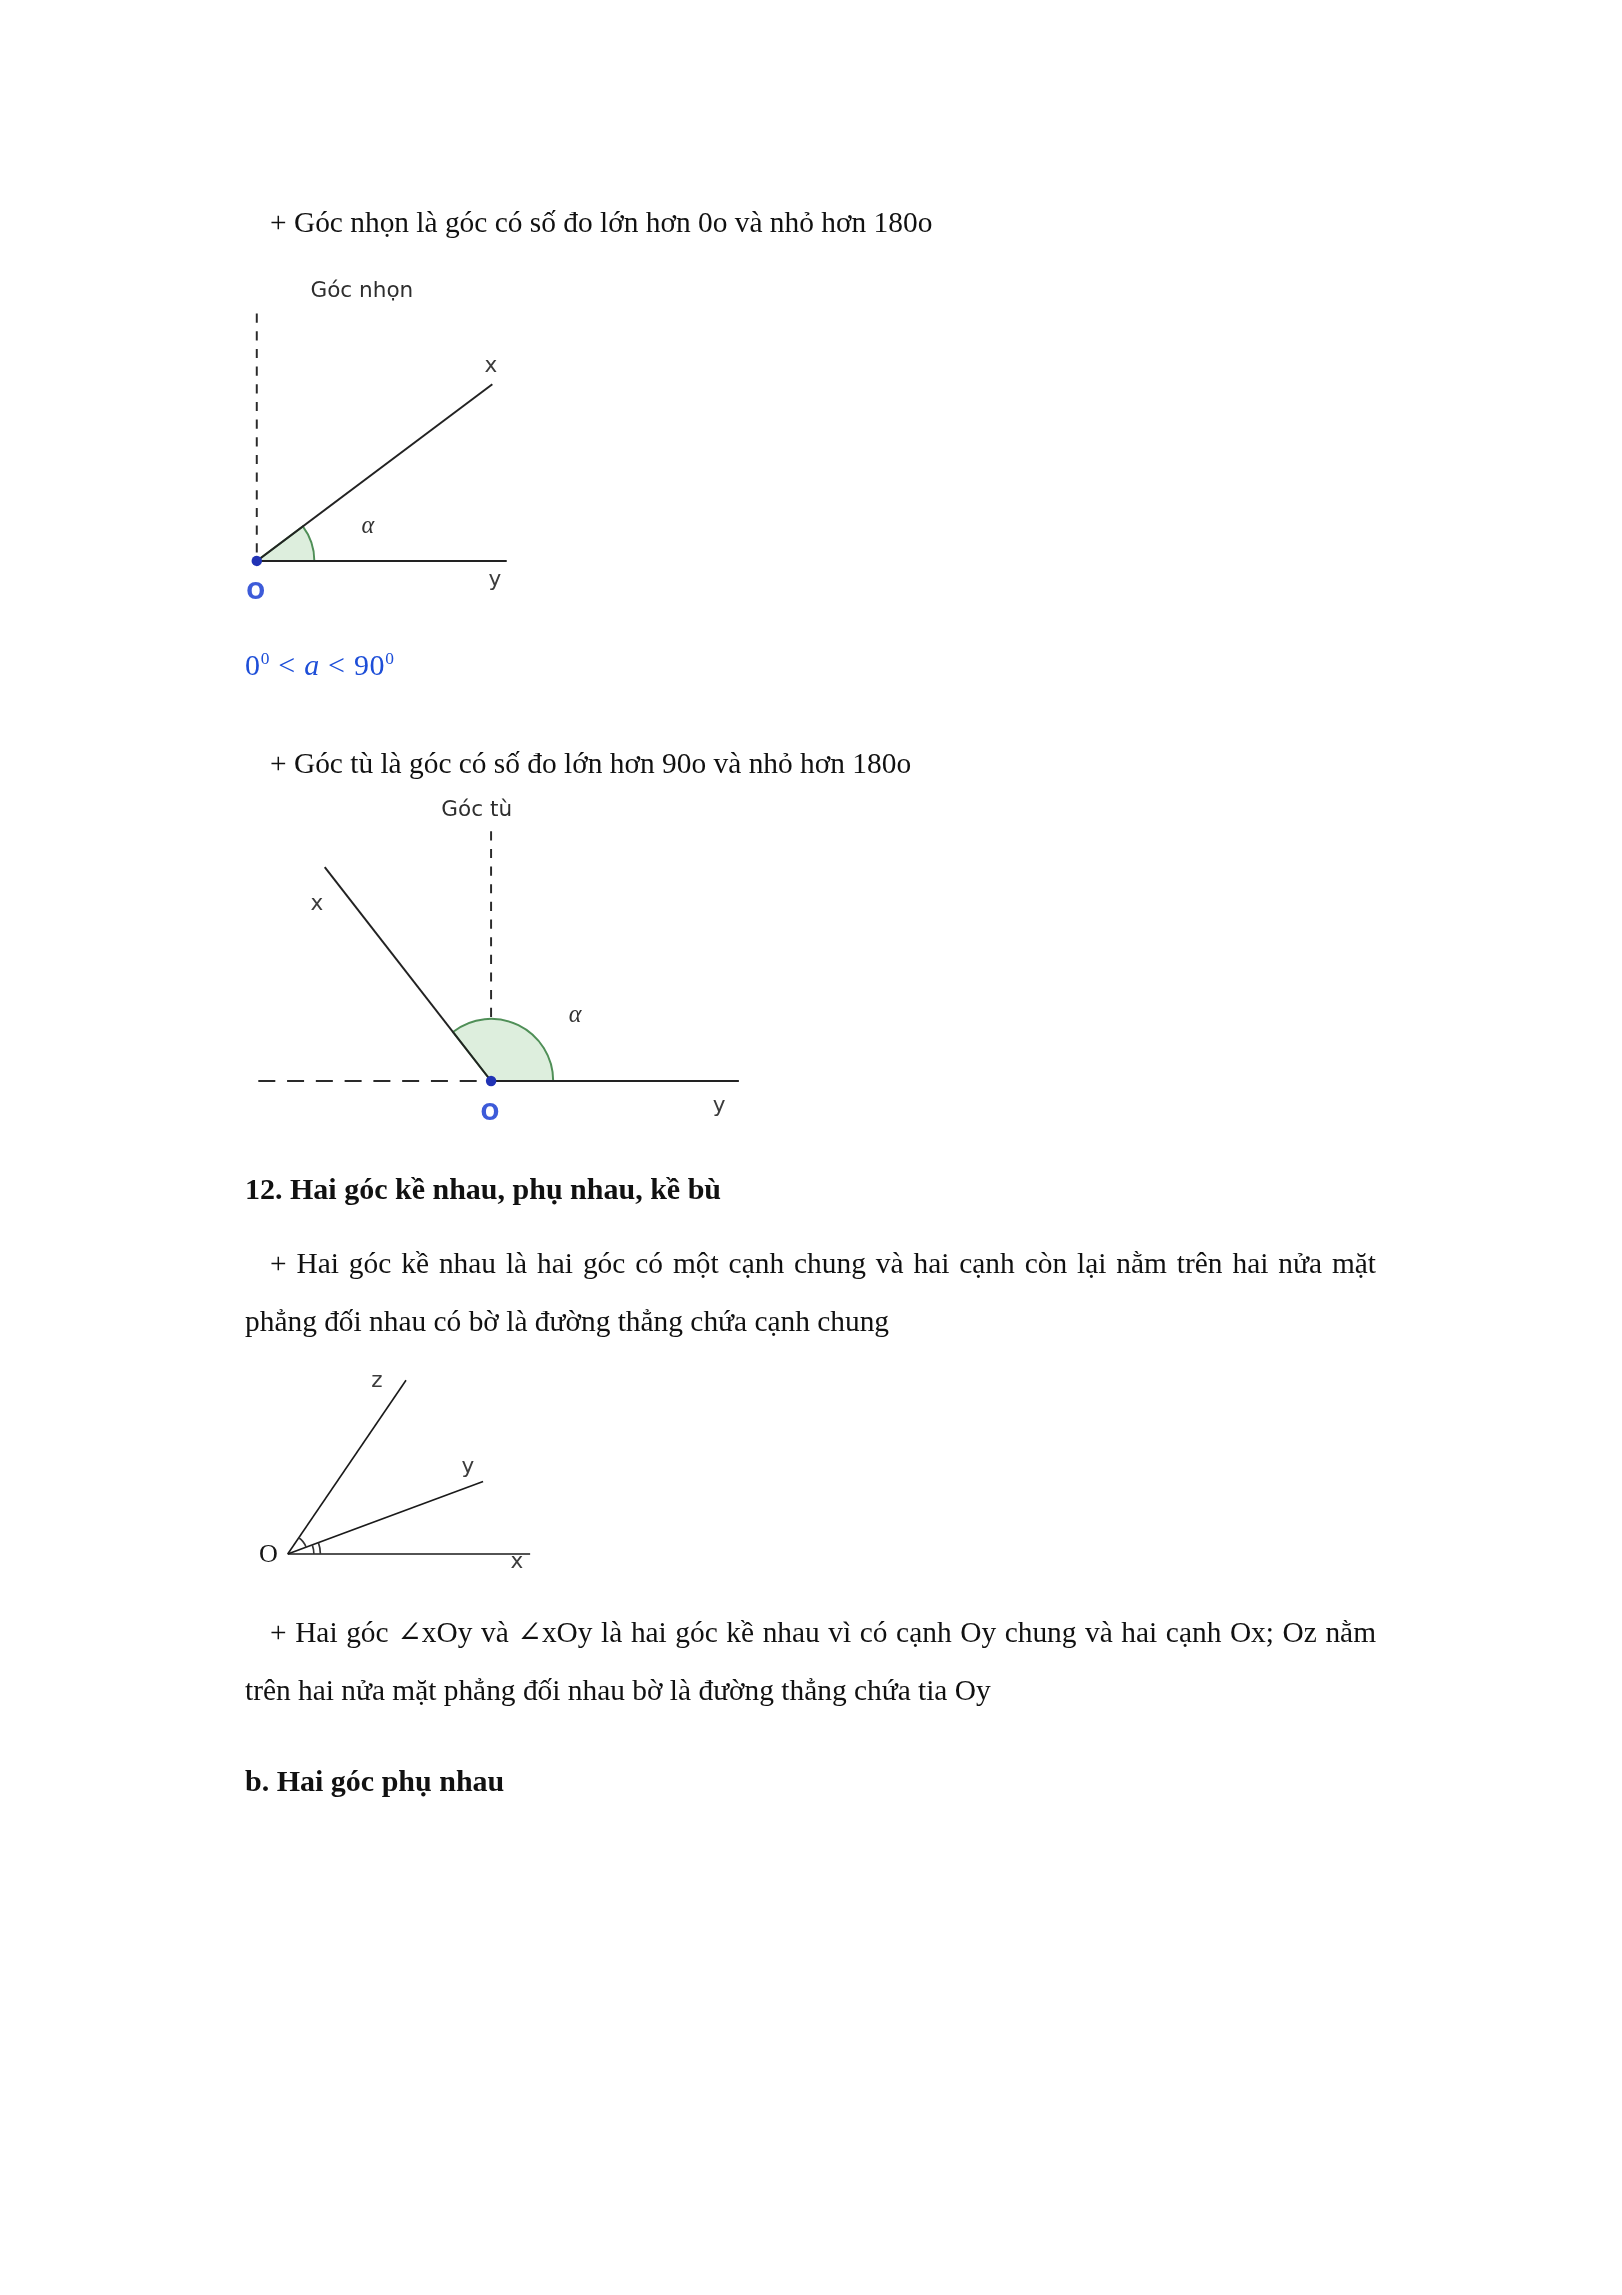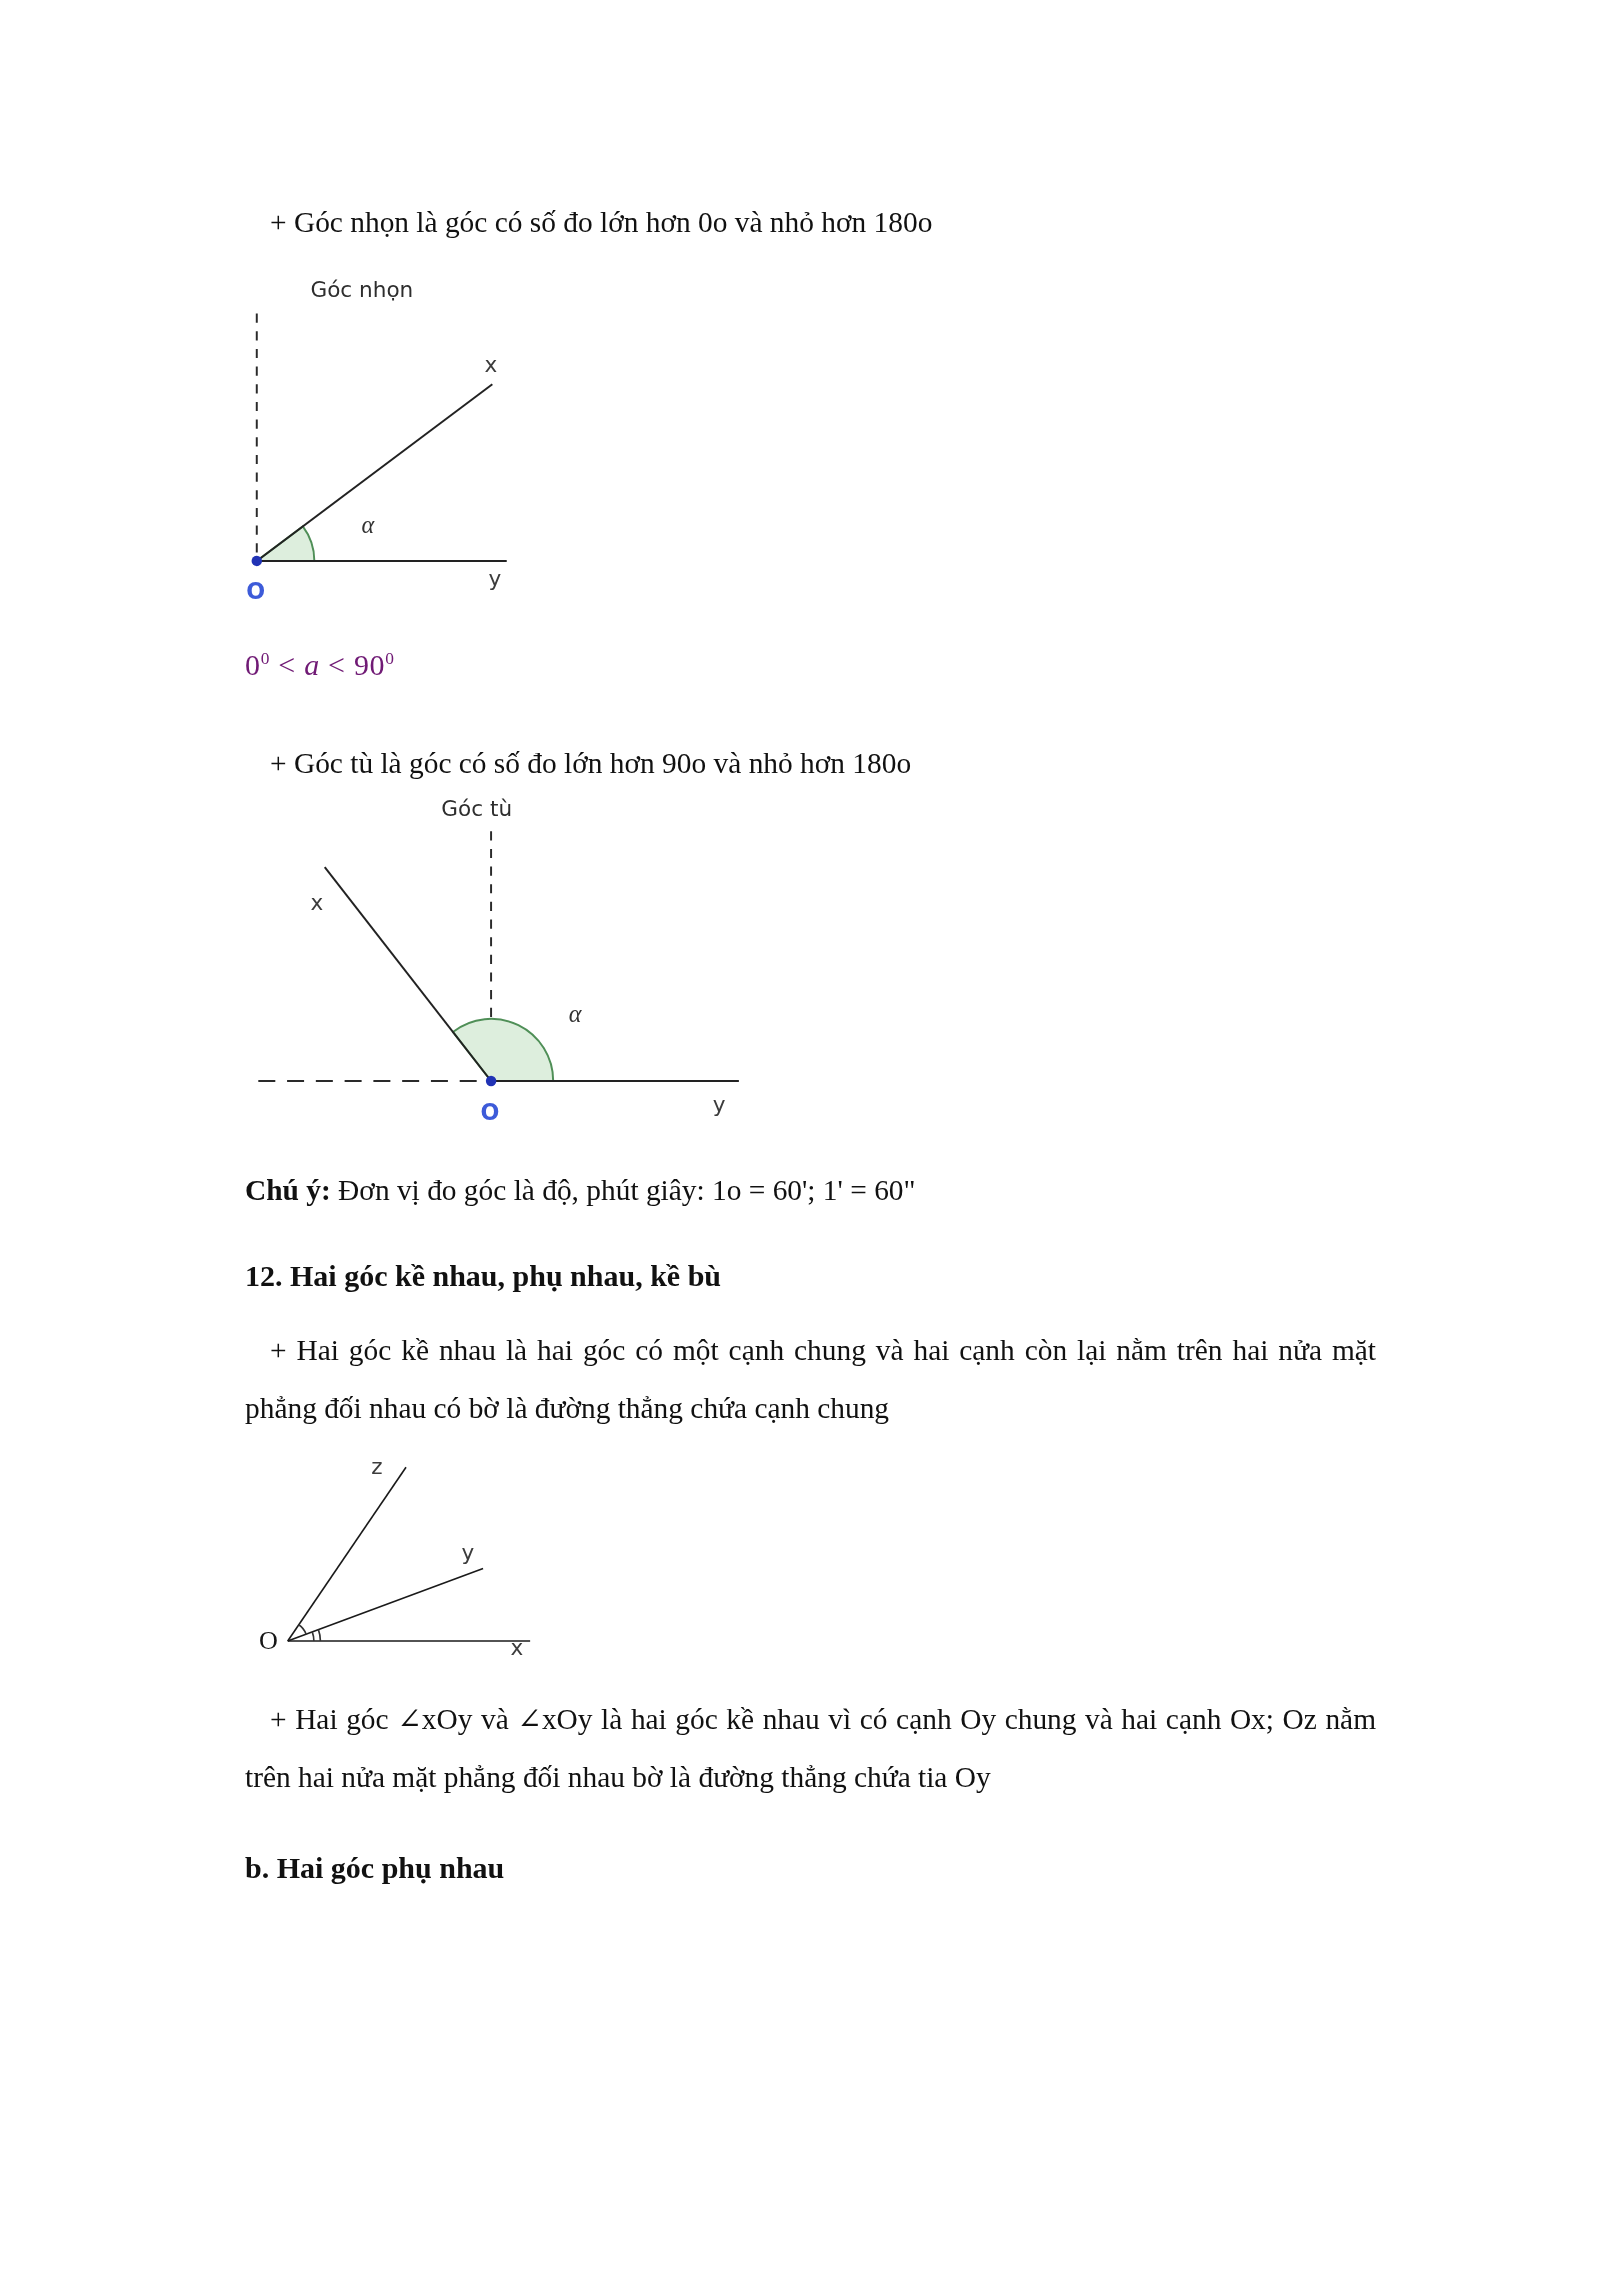--- a/index.html
+++ b/index.html
@@ -23,21 +23,21 @@
   .indent { text-indent: 25px; }
   .heading {
     font-size: 30px;
     line-height: 39px;
     font-weight: bold;
     margin: 0;
   }
   .formula {
     font-size: 30px;
     line-height: 45px;
-    color: #701a75;
+    color: #1d4ed8;
     letter-spacing: 0.7px;
   }
   .formula sup { font-size: 58%; vertical-align: super; }
   .formula .var { font-style: italic; }
   .fig { margin: 0; line-height: 0; }
   .mt-fig1 { margin-top: 22px; }
   .mt-formula1 { margin-top: 26px; }
   .mt-p2 { margin-top: 47px; }
   .mt-fig2 { }
   .mt-formula2 { margin-top: 26px; margin-left: 152px; }
@@ -99,21 +99,20 @@
       <line class="ray" x1="376" y1="442" x2="755" y2="442"></line>
       <circle class="origin-dot" cx="376" cy="442" r="8"></circle>
       <text class="fig-label" x="100" y="180">x</text>
       <text class="fig-label" x="715" y="490">y</text>
       <text class="alpha-label" x="495" y="352">α</text>
       <text class="o-label" x="360" y="502">O</text>
     </svg>
   </div>
 
 
-  <p class="para mt-note"><b>Chú ý:</b> <span>Đơn vị đo góc là độ, phút giây: 1o = 60'; 1' = 60"</span></p>
 
   <h2 class="heading mt-h10">12. Hai góc kề nhau, phụ nhau, kề bù</h2>
 
 
   <p class="para indent mt-paradef">+ Hai góc kề nhau là hai góc có một cạnh chung và hai cạnh còn lại nằm trên hai nửa mặt phẳng đối nhau có bờ là đường thẳng chứa cạnh chung</p>
 
   <div class="fig mt-fig3">
     <svg width="294" height="216" viewBox="0 0 450 330">
       <line class="thinray" x1="44" y1="292" x2="225" y2="26"></line>
       <line class="thinray" x1="44" y1="292" x2="343" y2="181"></line>

